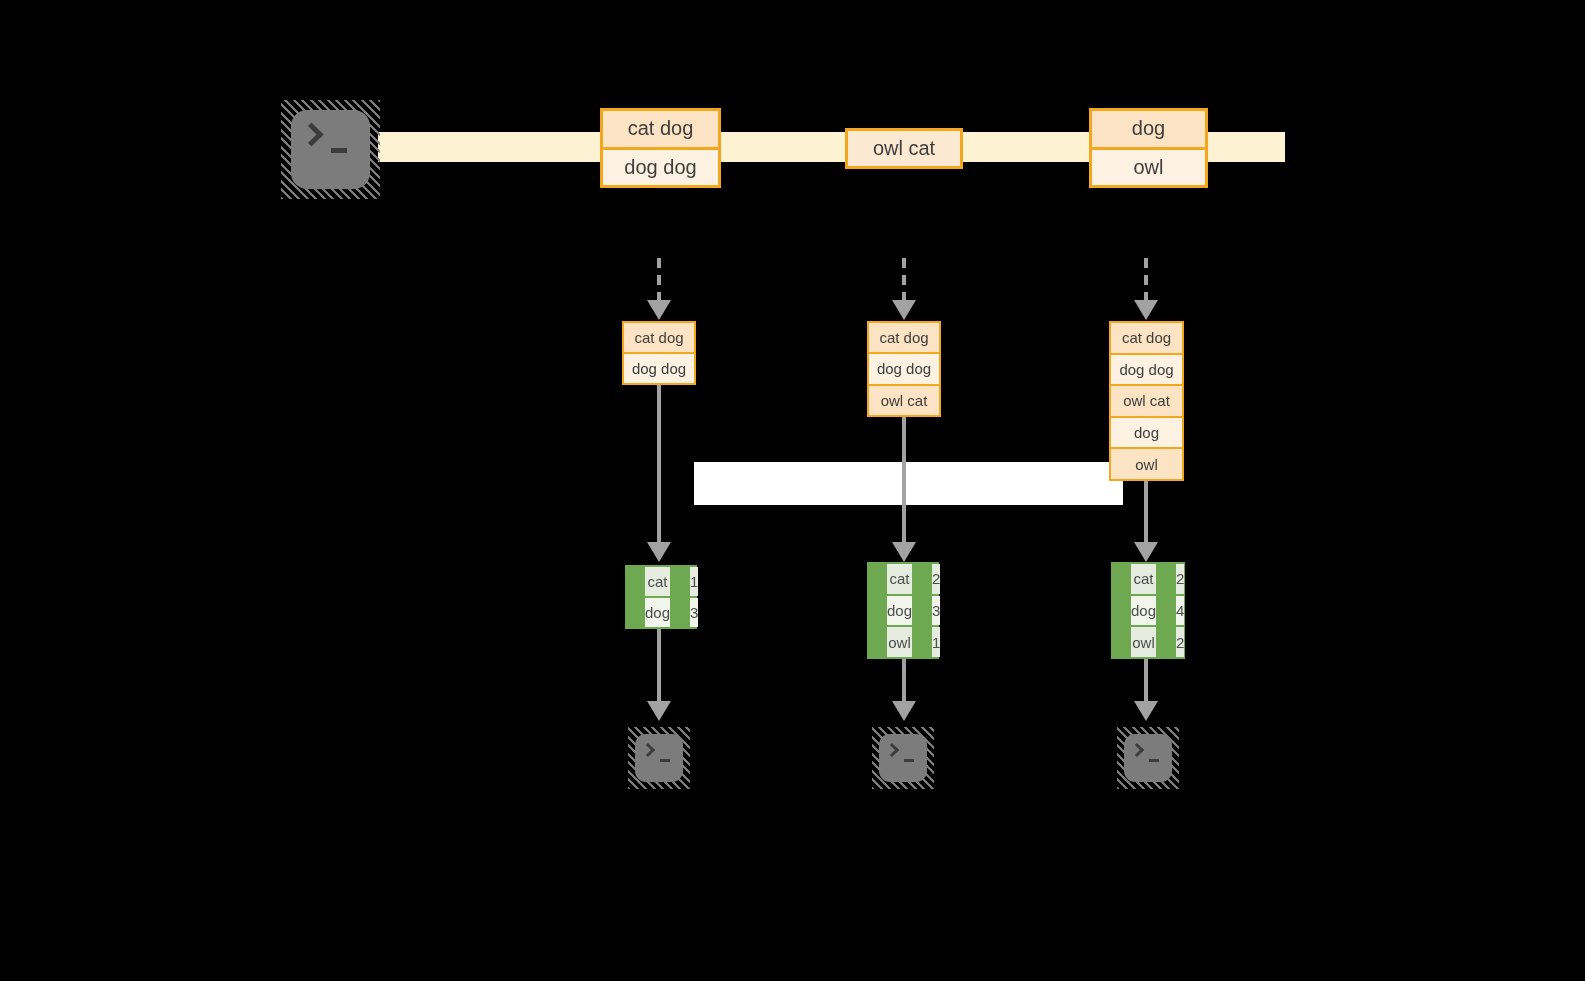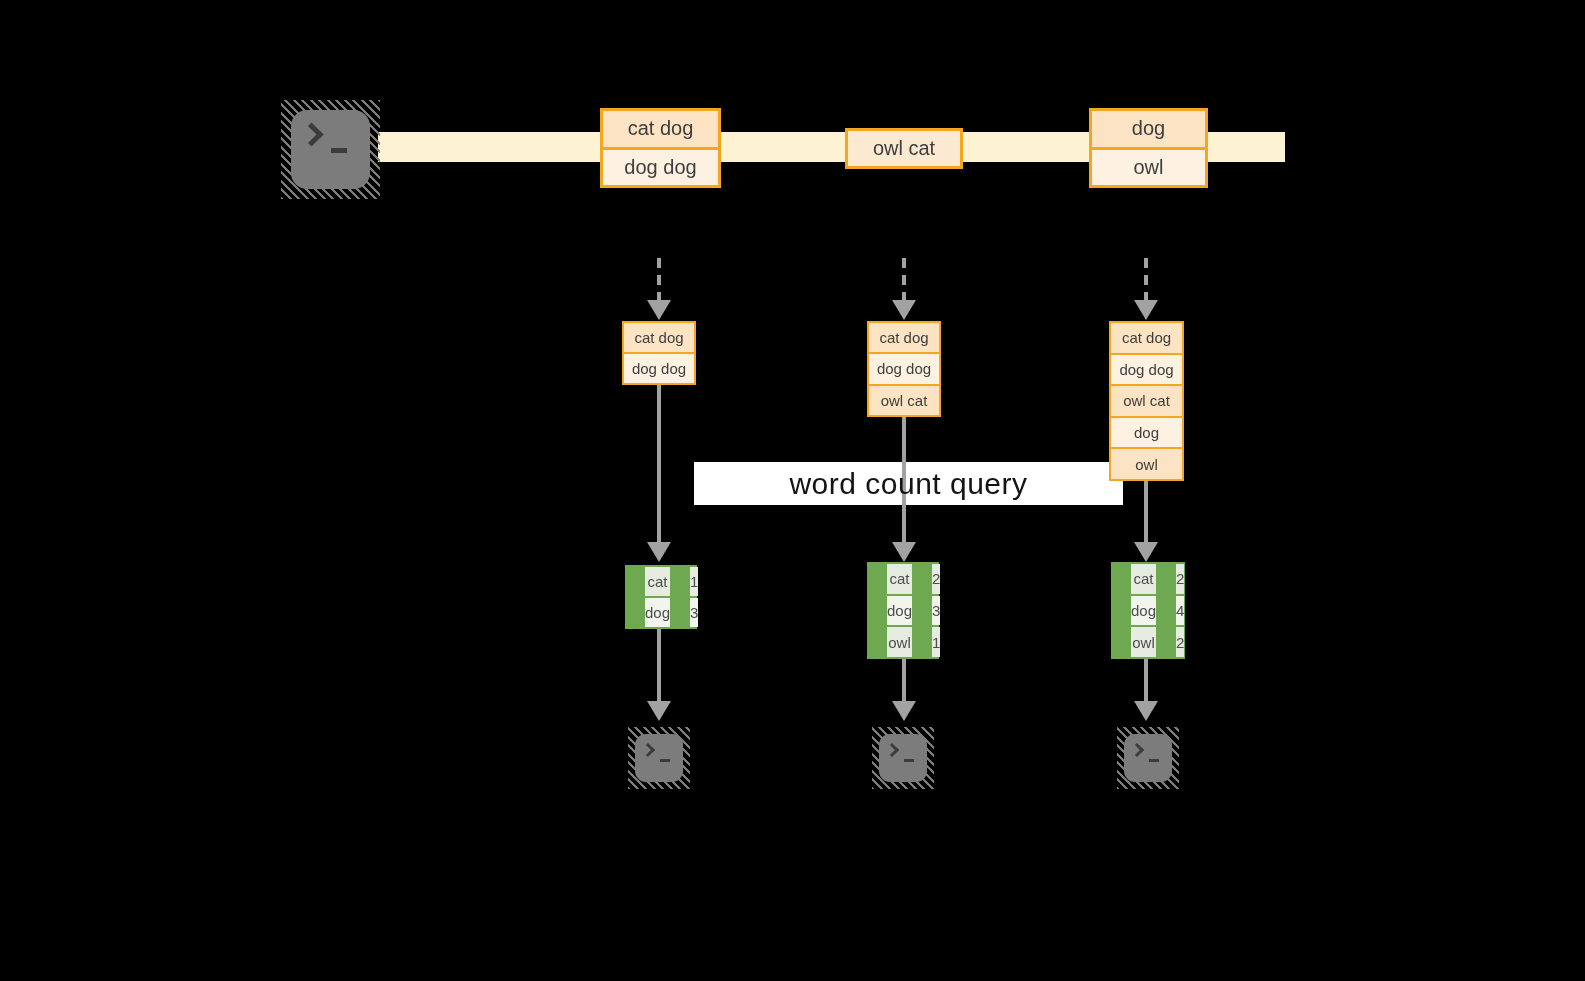--- a/index.html
+++ b/index.html
@@ -117,21 +117,20 @@
 
   <div class="abs wcq-bg" style="left:694px;top:462px;width:429px;height:43px"></div>
 
   <div class="abs vline" style="left:657px;top:385px;height:157px"></div>
   <div class="abs ahead" style="left:647px;top:542px"></div>
   <div class="abs vline" style="left:902px;top:417px;height:125px"></div>
   <div class="abs ahead" style="left:892px;top:542px"></div>
   <div class="abs vline" style="left:1144px;top:481px;height:61px"></div>
   <div class="abs ahead" style="left:1134px;top:542px"></div>
 
-  <div class="abs wcq-text" style="left:694px;top:462px;width:429px;height:43px">word count query</div>
 
   <div class="abs gtable" style="left:625px;top:565px;width:72px;height:64px">
     <div class="gcell g-dark">cat</div>
     <div class="gcell g-dark">1</div>
     <div class="gcell g-light">dog</div>
     <div class="gcell g-light">3</div>
   </div>
   <div class="abs gtable" style="left:867px;top:562px;width:72px;height:97px">
     <div class="gcell g-dark">cat</div>
     <div class="gcell g-dark">2</div>

